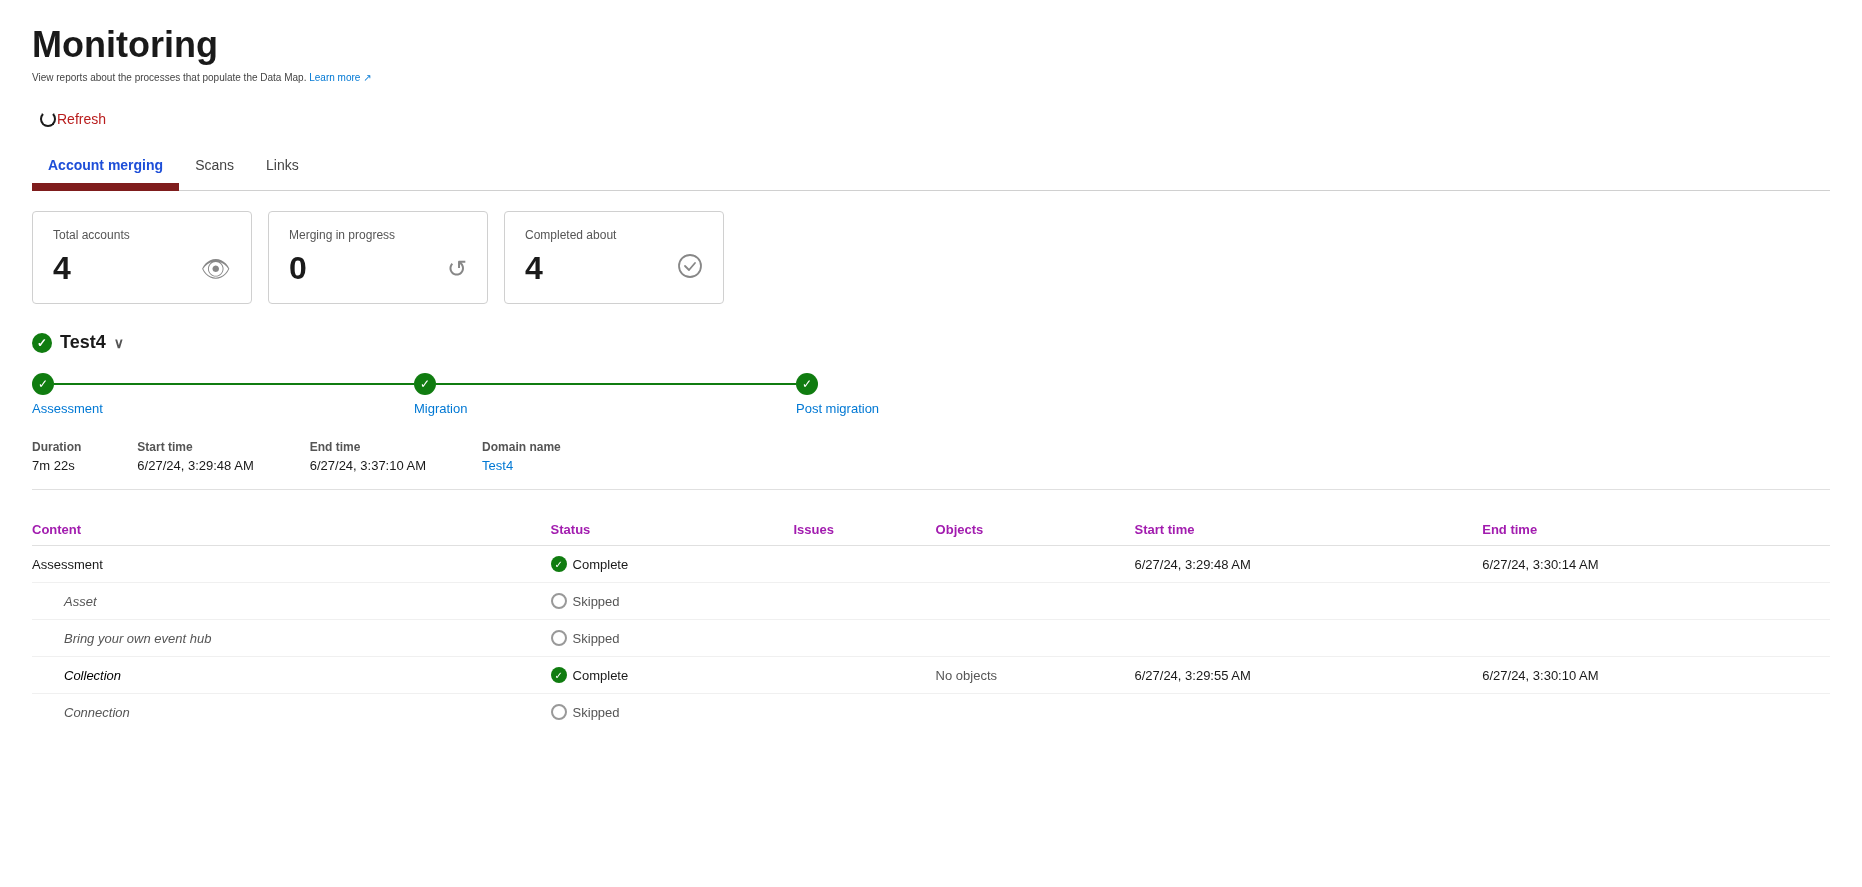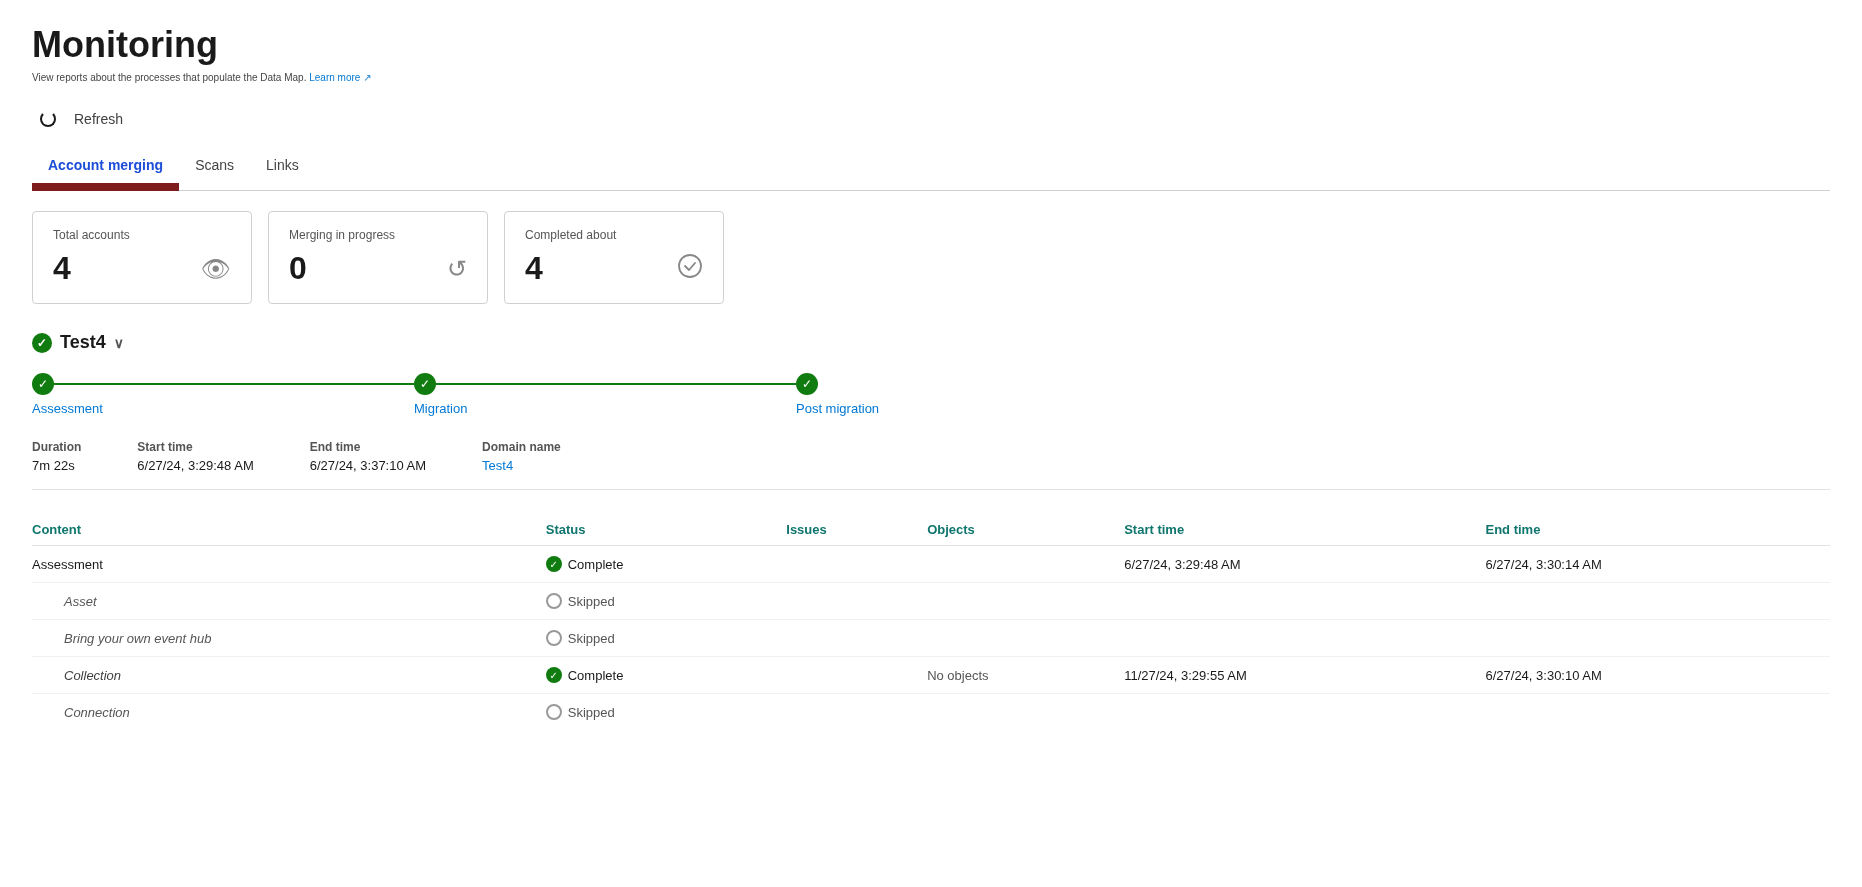--- a/index.html
+++ b/index.html
@@ -30,26 +30,26 @@
       text-decoration: none;
     }
     .toolbar {
       display: flex;
       align-items: center;
       margin-bottom: 16px;
     }
     .refresh-btn {
       display: flex;
       align-items: center;
-      gap: 18px;
+      gap: 1px;
       background: none;
       border: none;
       cursor: pointer;
       font-size: 14px;
-      color: #404040;
+      color: #b91c1c;
       padding: 4px 8px;
     }
     .refresh-icon {
       width: 16px;
       height: 16px;
       border: 2px solid #1a1a1a;
       border-radius: 50%;
       border-top-color: transparent;
       display: inline-block;
     }
@@ -211,21 +211,21 @@
 
     
     .content-table {
       width: 100%;
       border-collapse: collapse;
     }
     .content-table th {
       text-align: left;
       font-size: 13px;
       font-weight: 600;
-      color: #0f766e;
+      color: #a21caf;
       padding: 8px 12px 8px 0;
       border-bottom: 1px solid #e0e0e0;
     }
     .content-table td {
       font-size: 13px;
       color: #1a1a1a;
       padding: 10px 12px 10px 0;
       border-bottom: 1px solid #f0f0f0;
       vertical-align: middle;
     }
@@ -411,30 +411,30 @@
                 <span class="circle-outline"></span>
                 <span style="color:#555">Skipped</span>
               </div>
             </td>
             <td></td>
             <td style="color: rgb(85, 85, 85);"></td>
             <td></td>
             <td></td>
           </tr>
           <tr class="row-indent">
-            <td style="padding-left: 32px; color: #404040;">Collection</td>
+            <td style="padding-left: 32px; color: #000000;">Collection</td>
             <td>
               <div class="status-cell">
                 <span class="check-filled">✓</span>
                 <span style="color:#1a1a1a">Complete</span>
               </div>
             </td>
             <td></td>
             <td style="color: rgb(85, 85, 85);">No objects</td>
-            <td>11/27/24, 3:29:55 AM</td>
+            <td>6/27/24, 3:29:55 AM</td>
             <td>6/27/24, 3:30:10 AM</td>
           </tr>
           <tr class="row-indent">
             <td style="padding-left: 32px; color: rgb(85, 85, 85);">Connection</td>
             <td>
               <div class="status-cell">
                 <span class="circle-outline"></span>
                 <span style="color:#555">Skipped</span>
               </div>
             </td>

